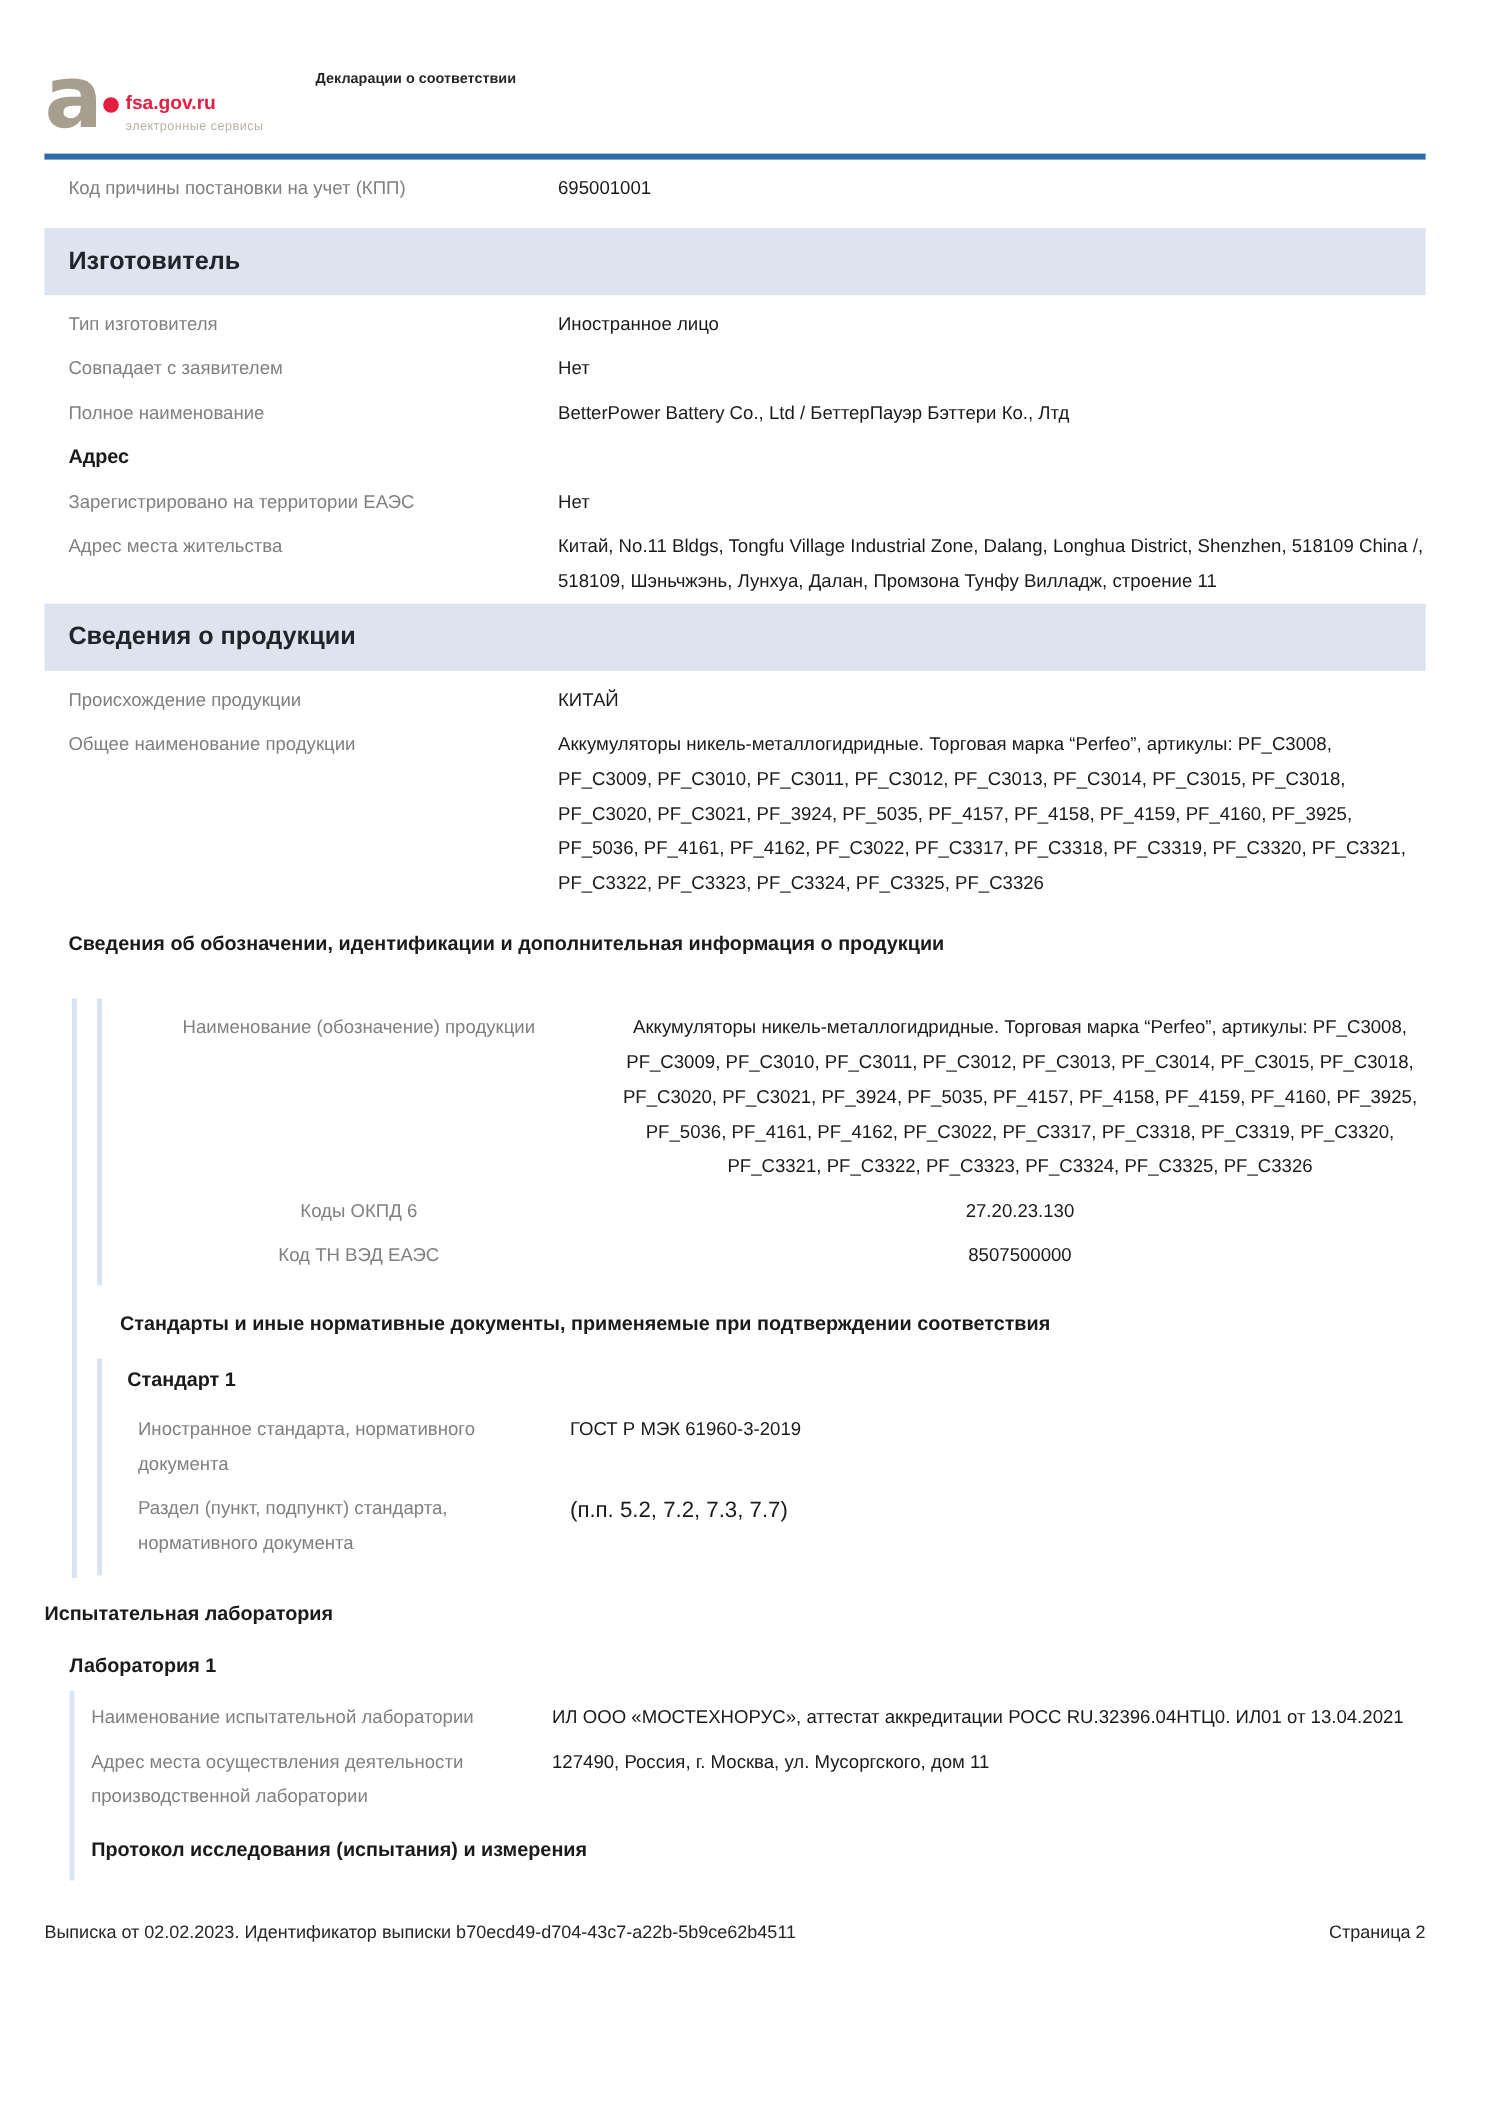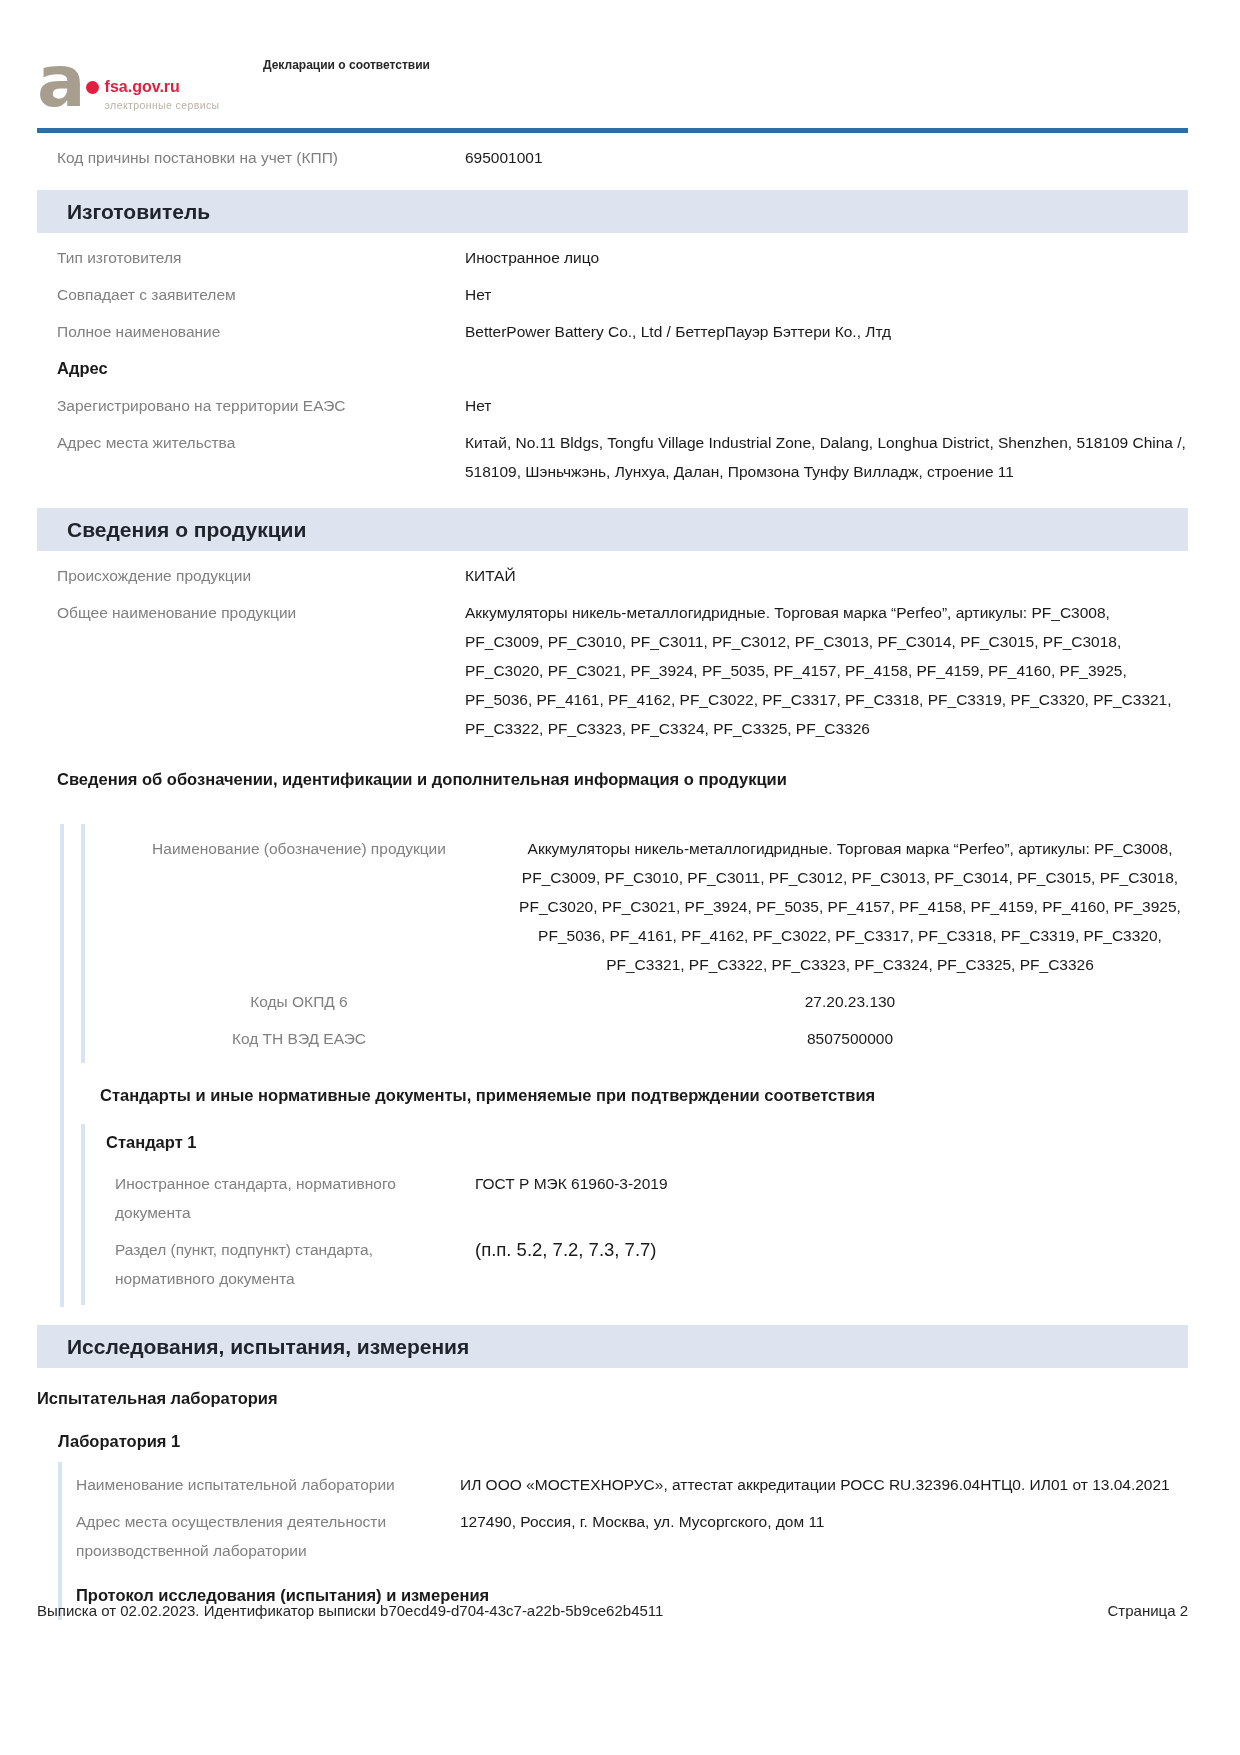--- a/index.html
+++ b/index.html
@@ -25,22 +25,22 @@
   .logo-brandline{display:flex;align-items:center;}
   .logo-dot{width:13px;height:13px;border-radius:50%;background:#e31e3f;margin-right:6px;}
   .logo-brand{color:#e31e3f;font-size:16px;font-weight:700;}
   .logo-tagline{color:#b9b2a7;font-size:10.5px;margin-top:3px;margin-left:19px;letter-spacing:.4px;}
   .doc-title{
     margin:6px 0 0 38px;font-size:12px;font-weight:700;color:#262626;
   }
   
   .rule{height:5px;background:#2e6da6;}
   .band{
-    background:#dde4ef;height:43px;display:flex;align-items:center;
-    padding-left:30px;font-size:21px;font-weight:700;color:#20242c;
+    background:#dde4ef;height:56px;display:flex;align-items:center;
+    padding-left:20px;font-size:21px;font-weight:700;color:#20242c;
   }
   .row{display:grid;grid-template-columns:408px 1fr;column-gap:20px;padding:4px 0;}
   .row .lbl{color:#808080;font-size:15.5px;line-height:29px;padding-left:20px;}
   .row .val{color:#1a1a1a;font-size:15.5px;line-height:29px;}
   .subhead{font-size:16.5px;font-weight:700;color:#1a1a1a;line-height:29px;padding:4px 0 4px 20px;}
   .freehead{font-size:16.5px;font-weight:700;color:#1a1a1a;line-height:29px;}
   
   .block-outer{border-left:4px solid #d9e4f2;margin-left:23px;margin-top:26px;padding-bottom:2px;}
   .block-inner{border-left:4px solid #d9e4f2;margin-left:17px;padding-left:21px;padding-top:6px;padding-bottom:6px;}
   .block-inner .row{grid-template-columns:386px 1fr;text-align:center;}
@@ -59,21 +59,21 @@
   .lab-block .row .lbl{padding-left:0;}
   .protocol{padding:12px 0 6px 0;}
   
   .footer{
     position:absolute;left:37px;right:52px;top:1602px;
     display:flex;justify-content:space-between;
     font-size:15px;color:#262626;
   }
   .mt6{margin-top:6px;}
   .mt14{margin-top:14px;}
-  .mt18{margin-top:18px;}
+  .mt18{margin-top:0;}
 </style>
 </head>
 <body>
 
 <div class="page">
 
   <div class="header">
     <div class="logo">
       <div class="logo-mark">a</div>
       <div class="logo-right">
@@ -155,21 +155,20 @@
         <div class="lbl">Иностранное стандарта, нормативного документа</div>
         <div class="val">ГОСТ Р МЭК 61960-3-2019</div>
       </div>
       <div class="row">
         <div class="lbl">Раздел (пункт, подпункт) стандарта, нормативного документа</div>
         <div class="val val-big">(п.п. 5.2, 7.2, 7.3, 7.7)</div>
       </div>
     </div>
   </div>
 
-  <div class="band mt18">Исследования, испытания, измерения</div>
 
   <div class="freehead lab-head">Испытательная лаборатория</div>
   <div class="freehead lab-title">Лаборатория 1</div>
 
   <div class="lab-block">
     <div class="row">
       <div class="lbl">Наименование испытательной лаборатории</div>
       <div class="val">ИЛ ООО «МОСТЕХНОРУС», аттестат аккредитации РОСС RU.32396.04НТЦ0. ИЛ01 от 13.04.2021</div>
     </div>
     <div class="row">

